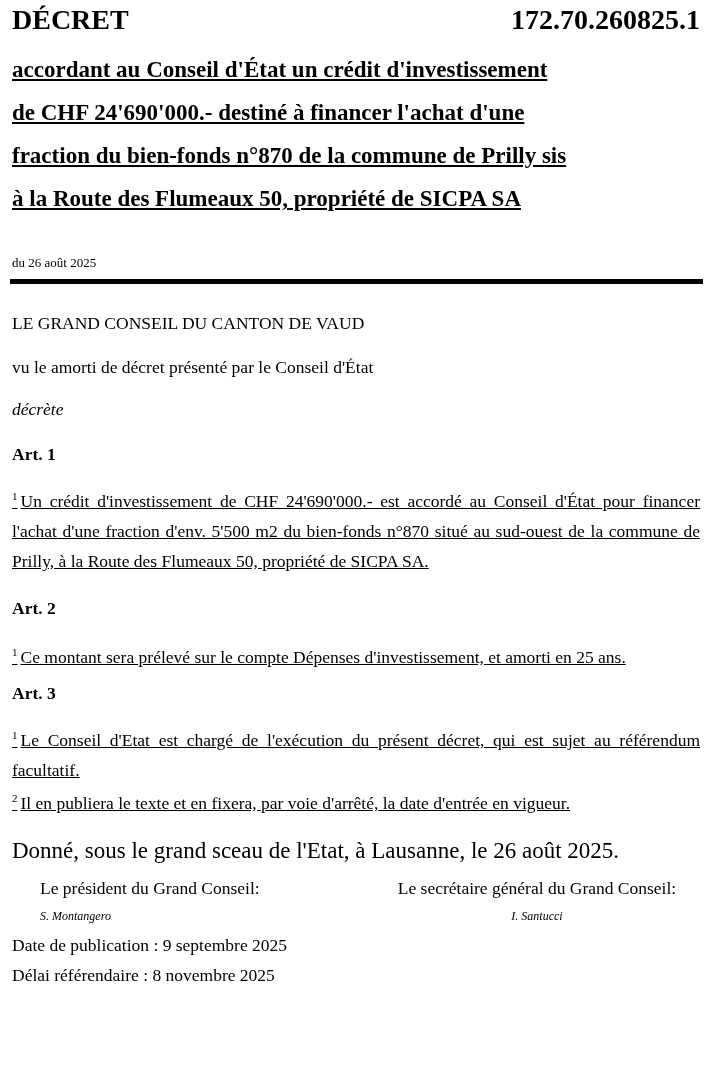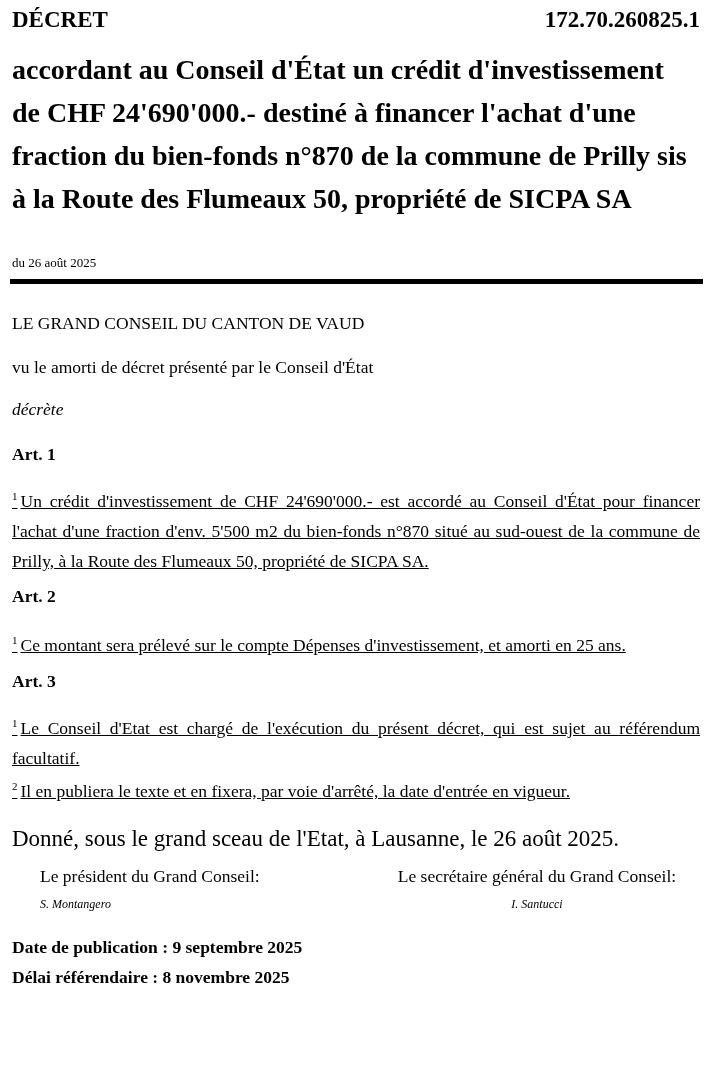--- a/index.html
+++ b/index.html
@@ -16,29 +16,30 @@
   }
   .page {
     padding: 6px 13px 0 12px;
   }
   
   .header-row {
     display: flex;
     justify-content: space-between;
     align-items: baseline;
     font-weight: bold;
-    font-size: 23px;
+    font-size: 28px;
     line-height: 28px;
   }
   
   .title-block {
     margin-top: 14px;
     font-weight: bold;
-    font-size: 28px;
+    font-size: 23px;
     line-height: 43px;
+    text-decoration: underline;
   }
   
   .date-line {
     margin-top: 32px;
     font-size: 13px;
     line-height: 22px;
   }
   
   .rule {
     margin: 5px 0 0 -2px;
@@ -53,21 +54,21 @@
   }
   .authority-line  { margin-top: 27px; }
   .considering-line{ margin-top: 20px; }
   .enacting-word   { margin-top: 18px; font-style: italic; }
   .art-heading {
     font-size: 17.5px;
     line-height: 24px;
     font-weight: bold;
   }
   .art-1-heading { margin-top: 21px; }
-  .art-2-heading { margin-top: 8px; }
+  .art-2-heading { margin-top: 20px; }
   .art-3-heading { margin-top: 9px; }
   .para {
     font-size: 17.5px;
     line-height: 30px;
     text-align: justify;
     margin: 0;
     text-decoration: underline;
   }
   .para-after-heading { margin-top: 20px; }
   .para-follow       { margin-top: 3px; text-align: left; }
@@ -103,24 +104,23 @@
     font-size: 17.5px;
     line-height: 30px;
   }
   .sign-name {
     font-size: 12px;
     line-height: 24px;
     font-style: italic;
   }
   
   .meta-block {
-    margin-top: 16px;
+    margin-top: 2px;
     font-size: 17.5px;
     line-height: 30px;
-    font-weight: bold;
   }
 </style>
 </head>
 <body>
 
 <div class="page">
 
   <div class="header-row">
     <span>DÉCRET</span>
     <span>172.70.260825.1</span>

